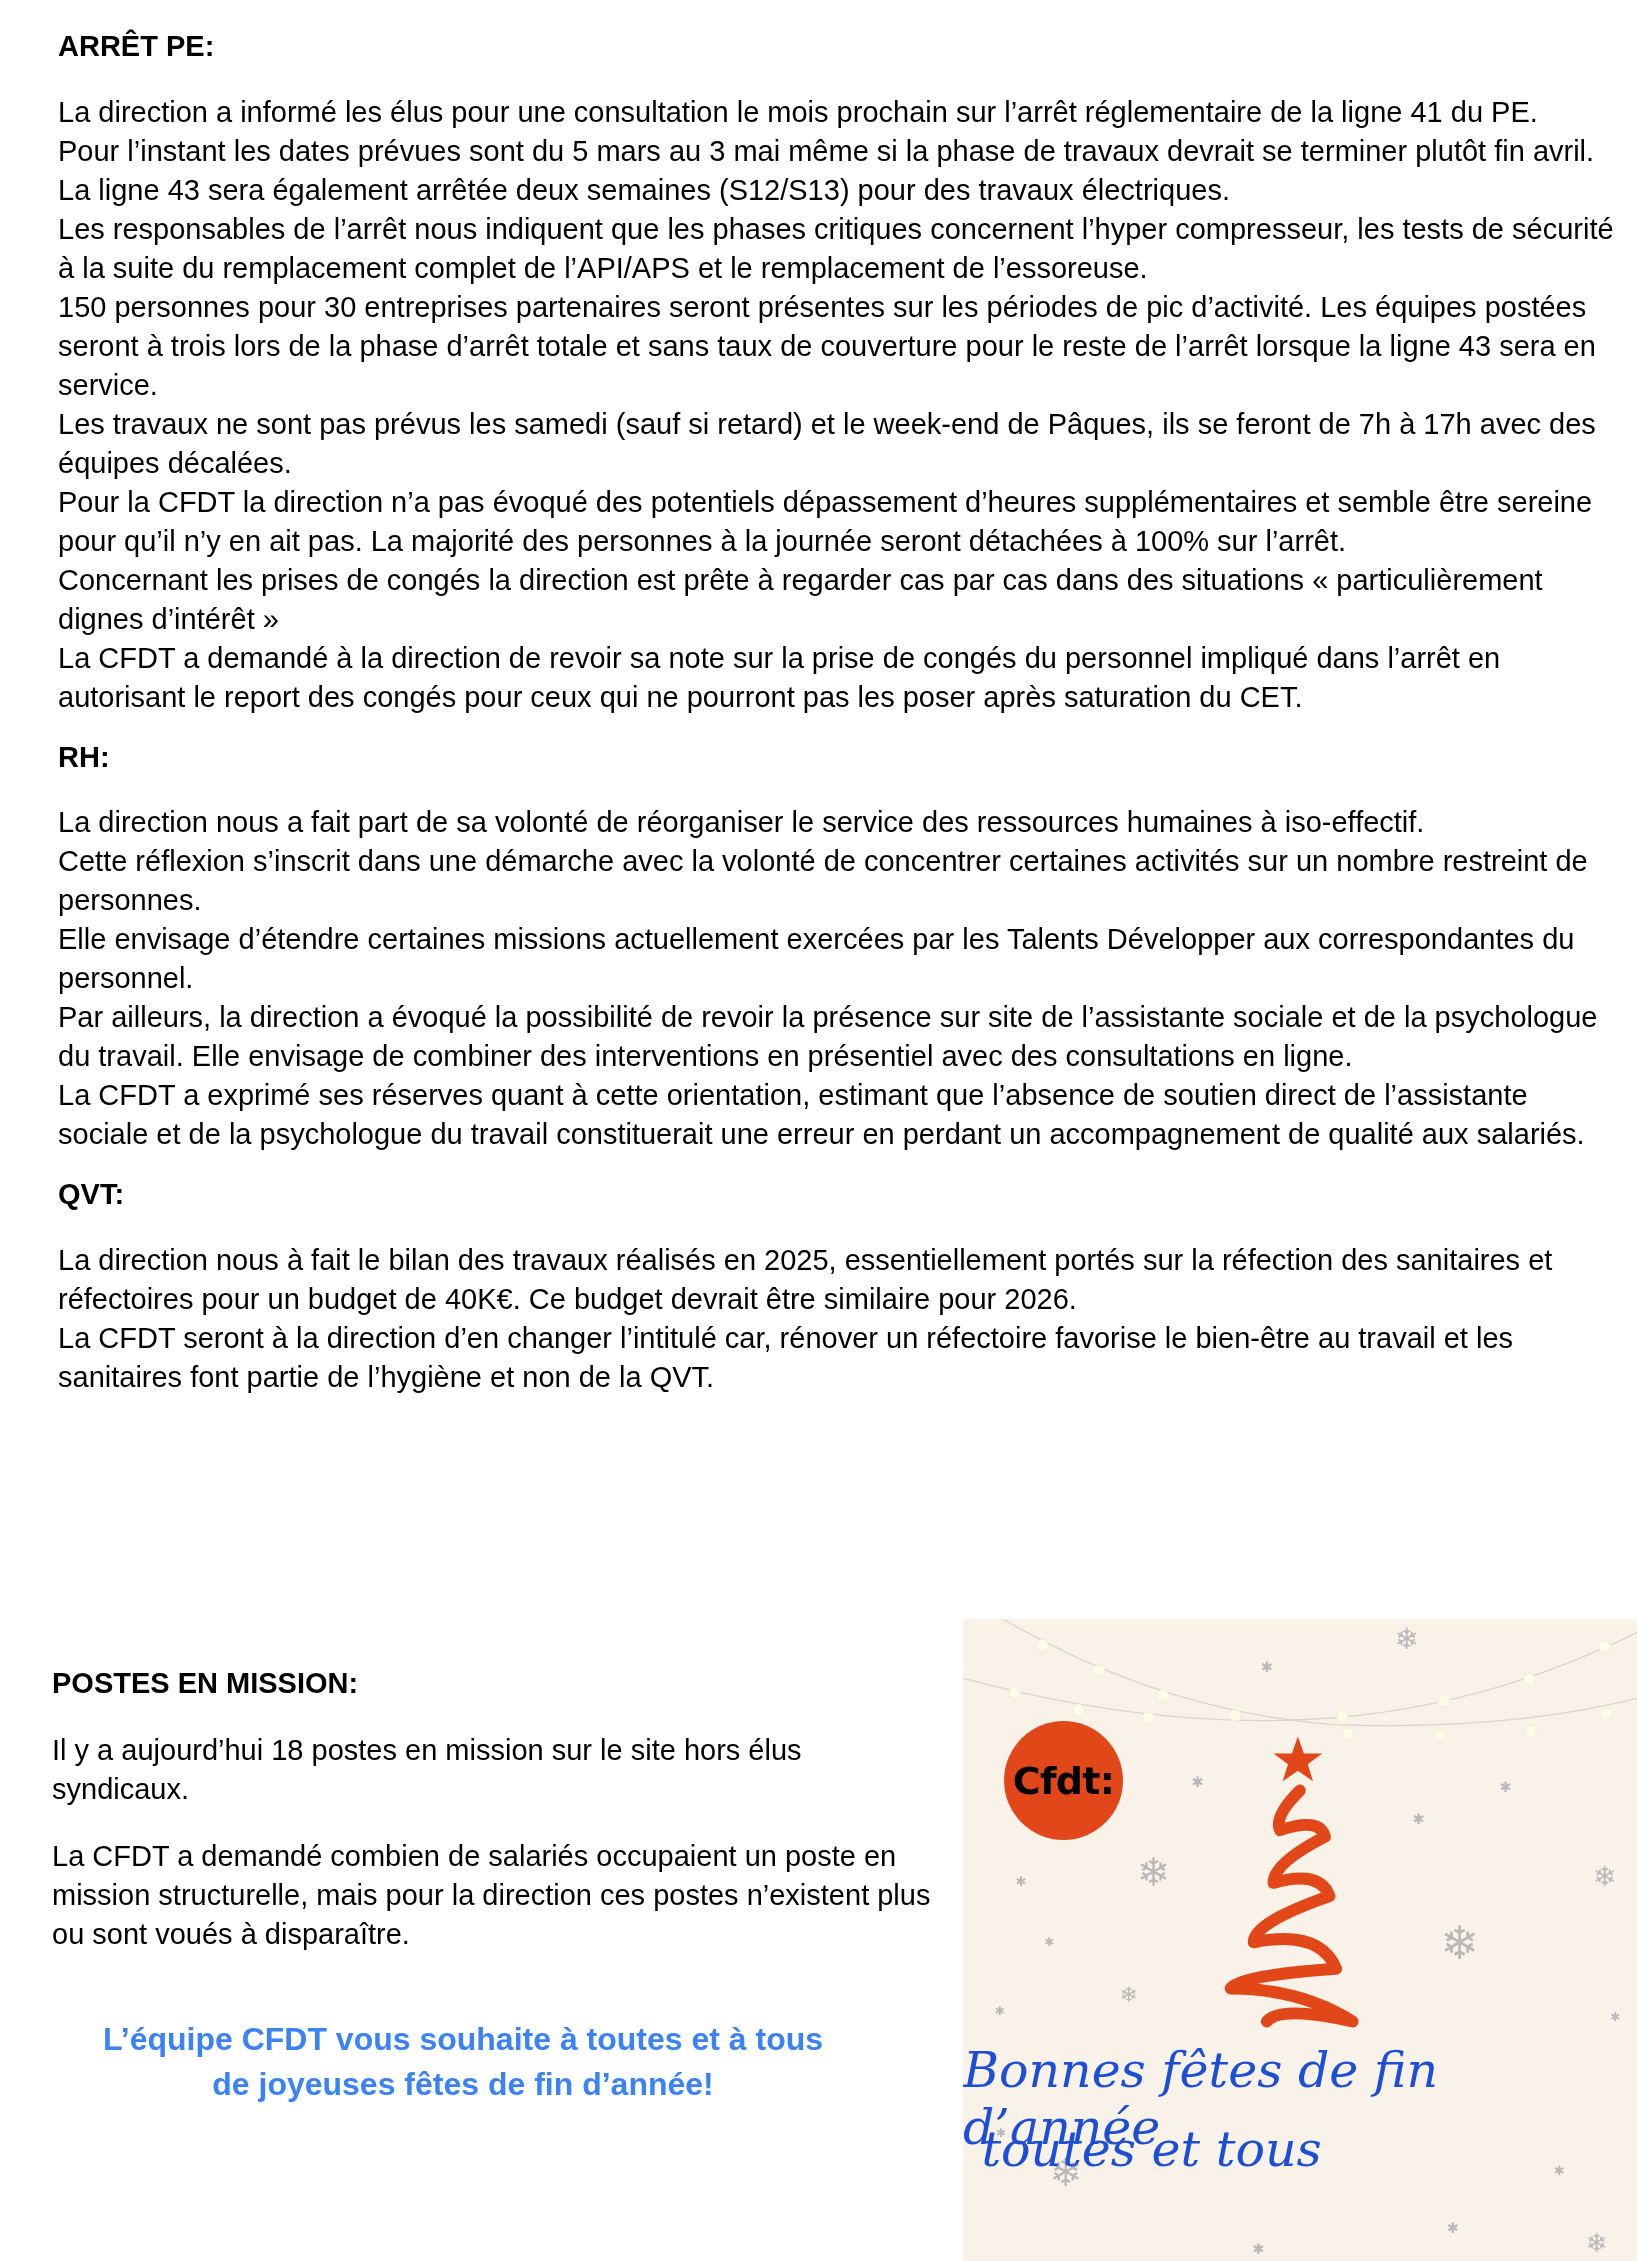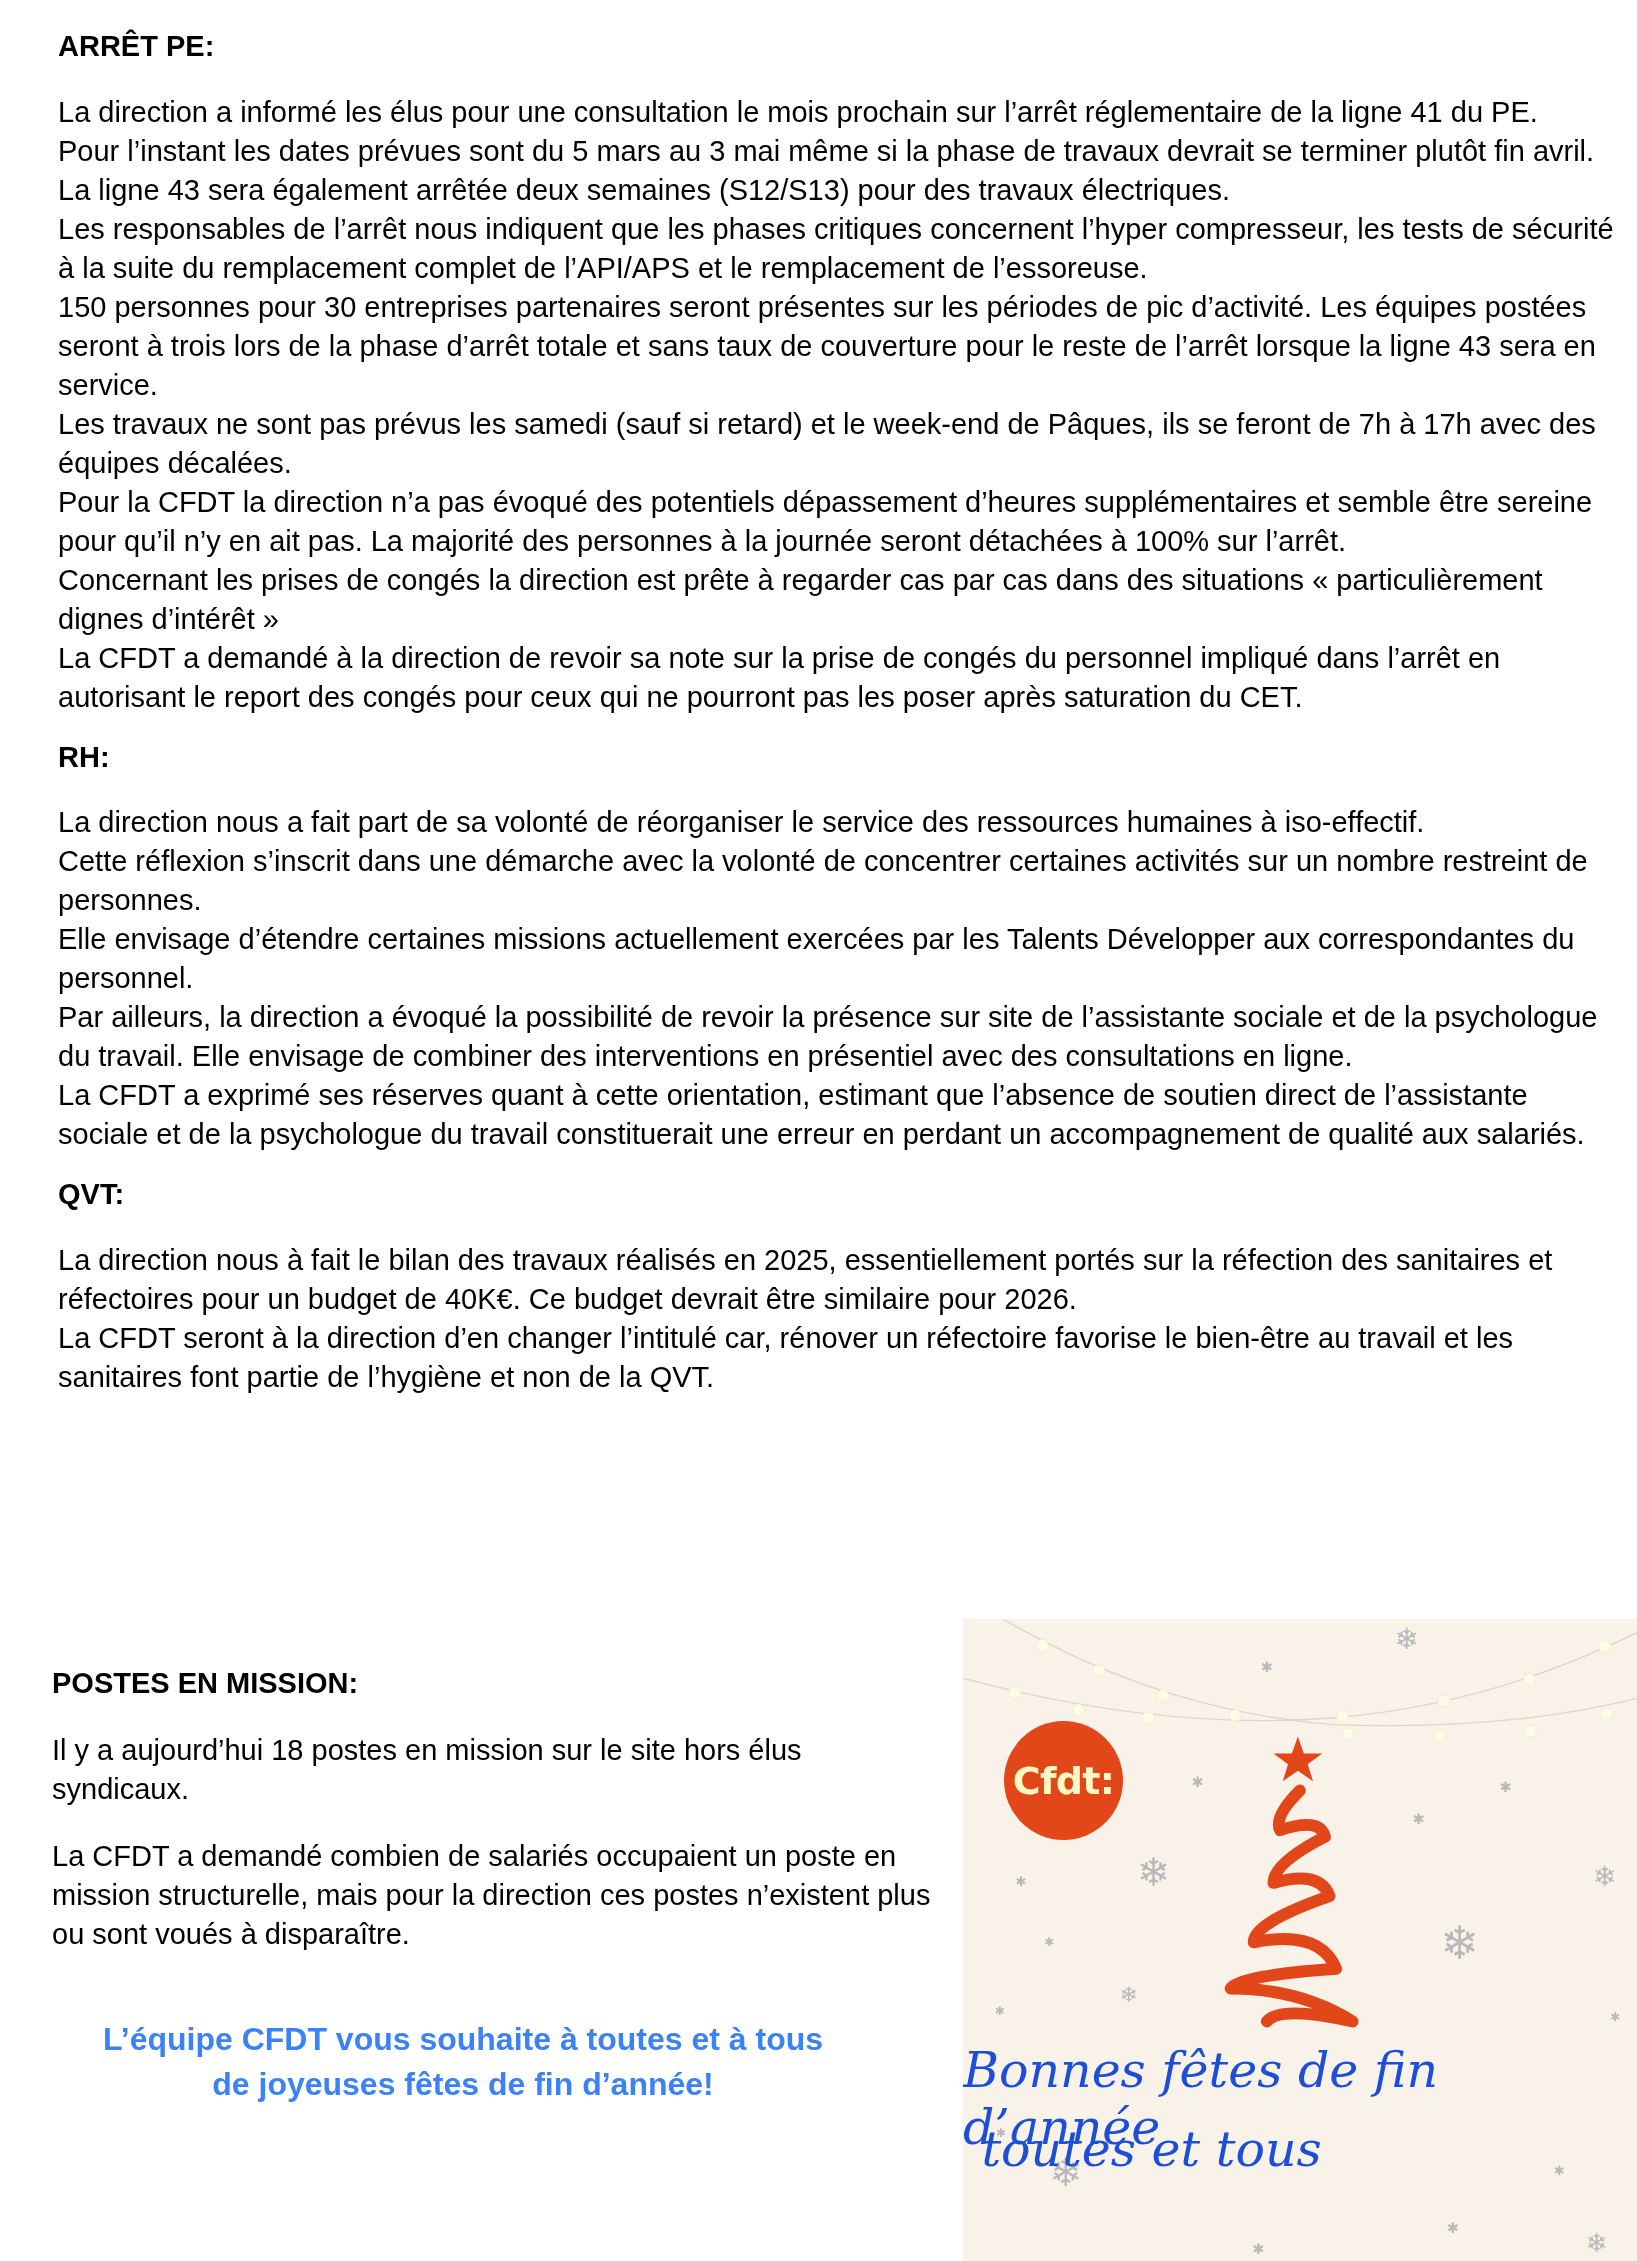--- a/index.html
+++ b/index.html
@@ -10,21 +10,21 @@
   .para { font-size: 29px; line-height: 39px; margin: 0; }
   .section { margin-bottom: 13.2px; margin-left: 24px; }
   .col-left { position: absolute; left: 52px; top: 1637px; width: 885px; }
   .col-left .para { font-size: 29px; line-height: 39px; margin-top: 28px; }
   .closing { position: absolute; left: 34px; top: 2017px; width: 858px; text-align: center;
              color: #3b82f6; font-weight: bold; font-size: 32px; line-height: 45px; }
   .card { position: absolute; left: 963px; top: 1619px; width: 675px; height: 642px;
           background: #f9f2e8; overflow: hidden; }
   .card svg { position: absolute; left: 0; top: 0; }
   .logo { position: absolute; left: 41px; top: 102px; width: 119px; height: 119px; border-radius: 50%;
-          background: #e2471a; color: #fef9c3; display: flex; align-items: center; justify-content: center;
+          background: #e2471a; color: #000000; display: flex; align-items: center; justify-content: center;
           font-family: "DejaVu Sans", sans-serif; font-weight: bold; font-size: 38px; letter-spacing: -0.7px; }
   .card-text { position: absolute; left: 0; width: 675px; text-align: left; color: #1d4ed8;
                font-family: "DejaVu Serif", serif; font-style: italic; }
   .card-line1 { top: 423px; font-size: 49px; }
   .card-line2 { top: 502px; font-size: 49px; left: -26.4px; }
 </style>
 </head>
 <body>
 
 <div class="page">

